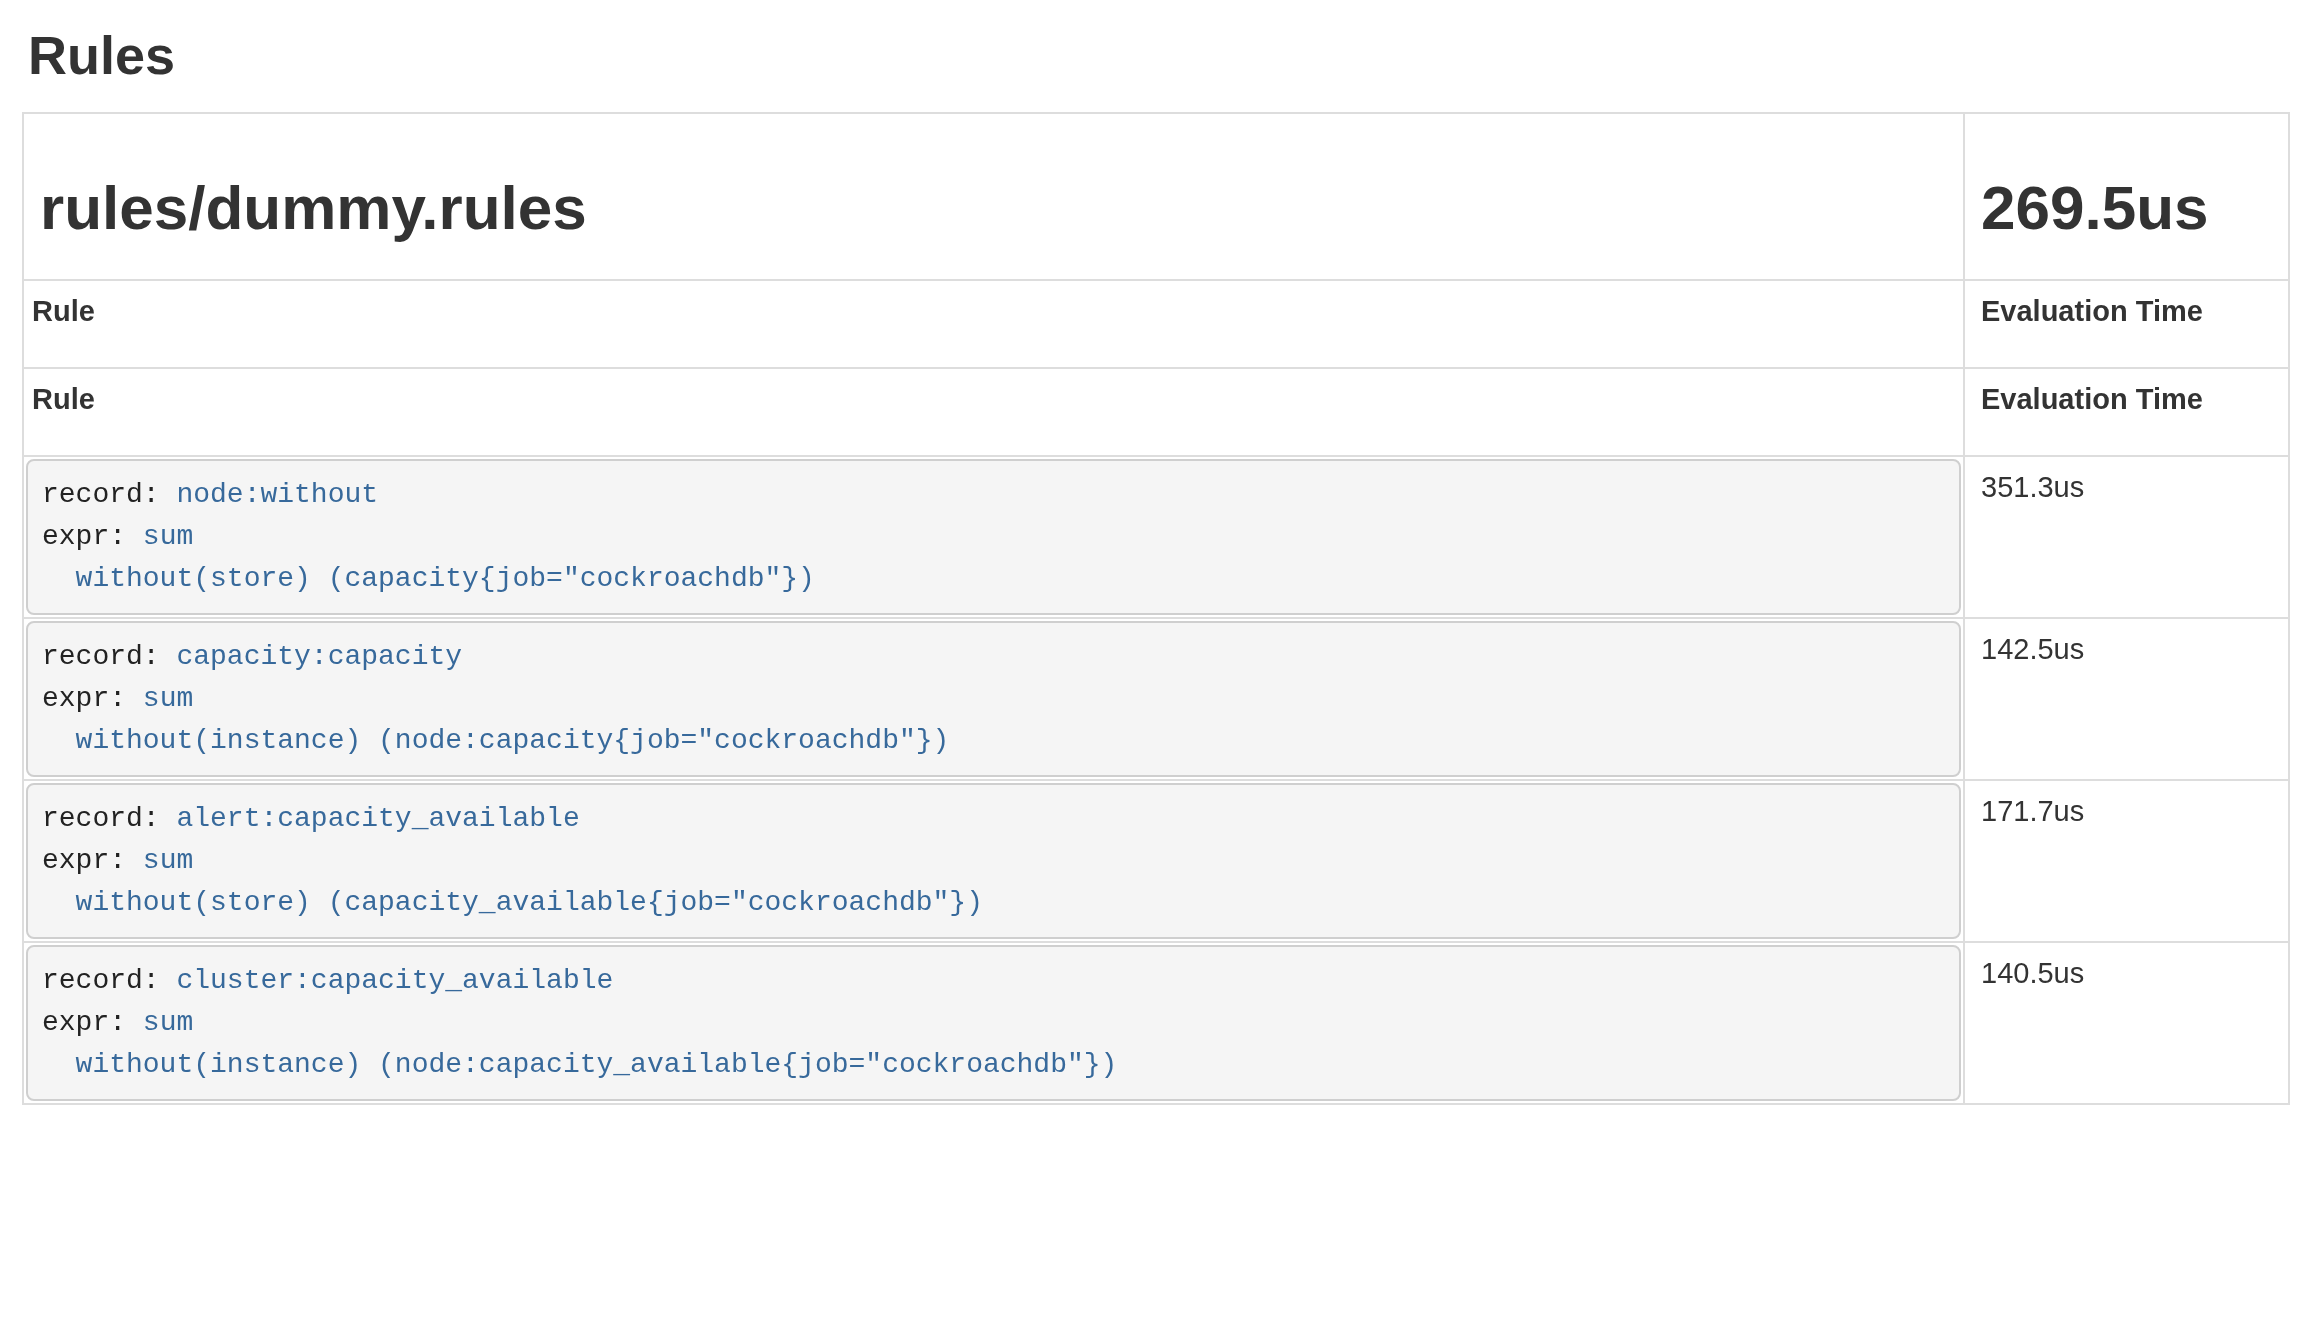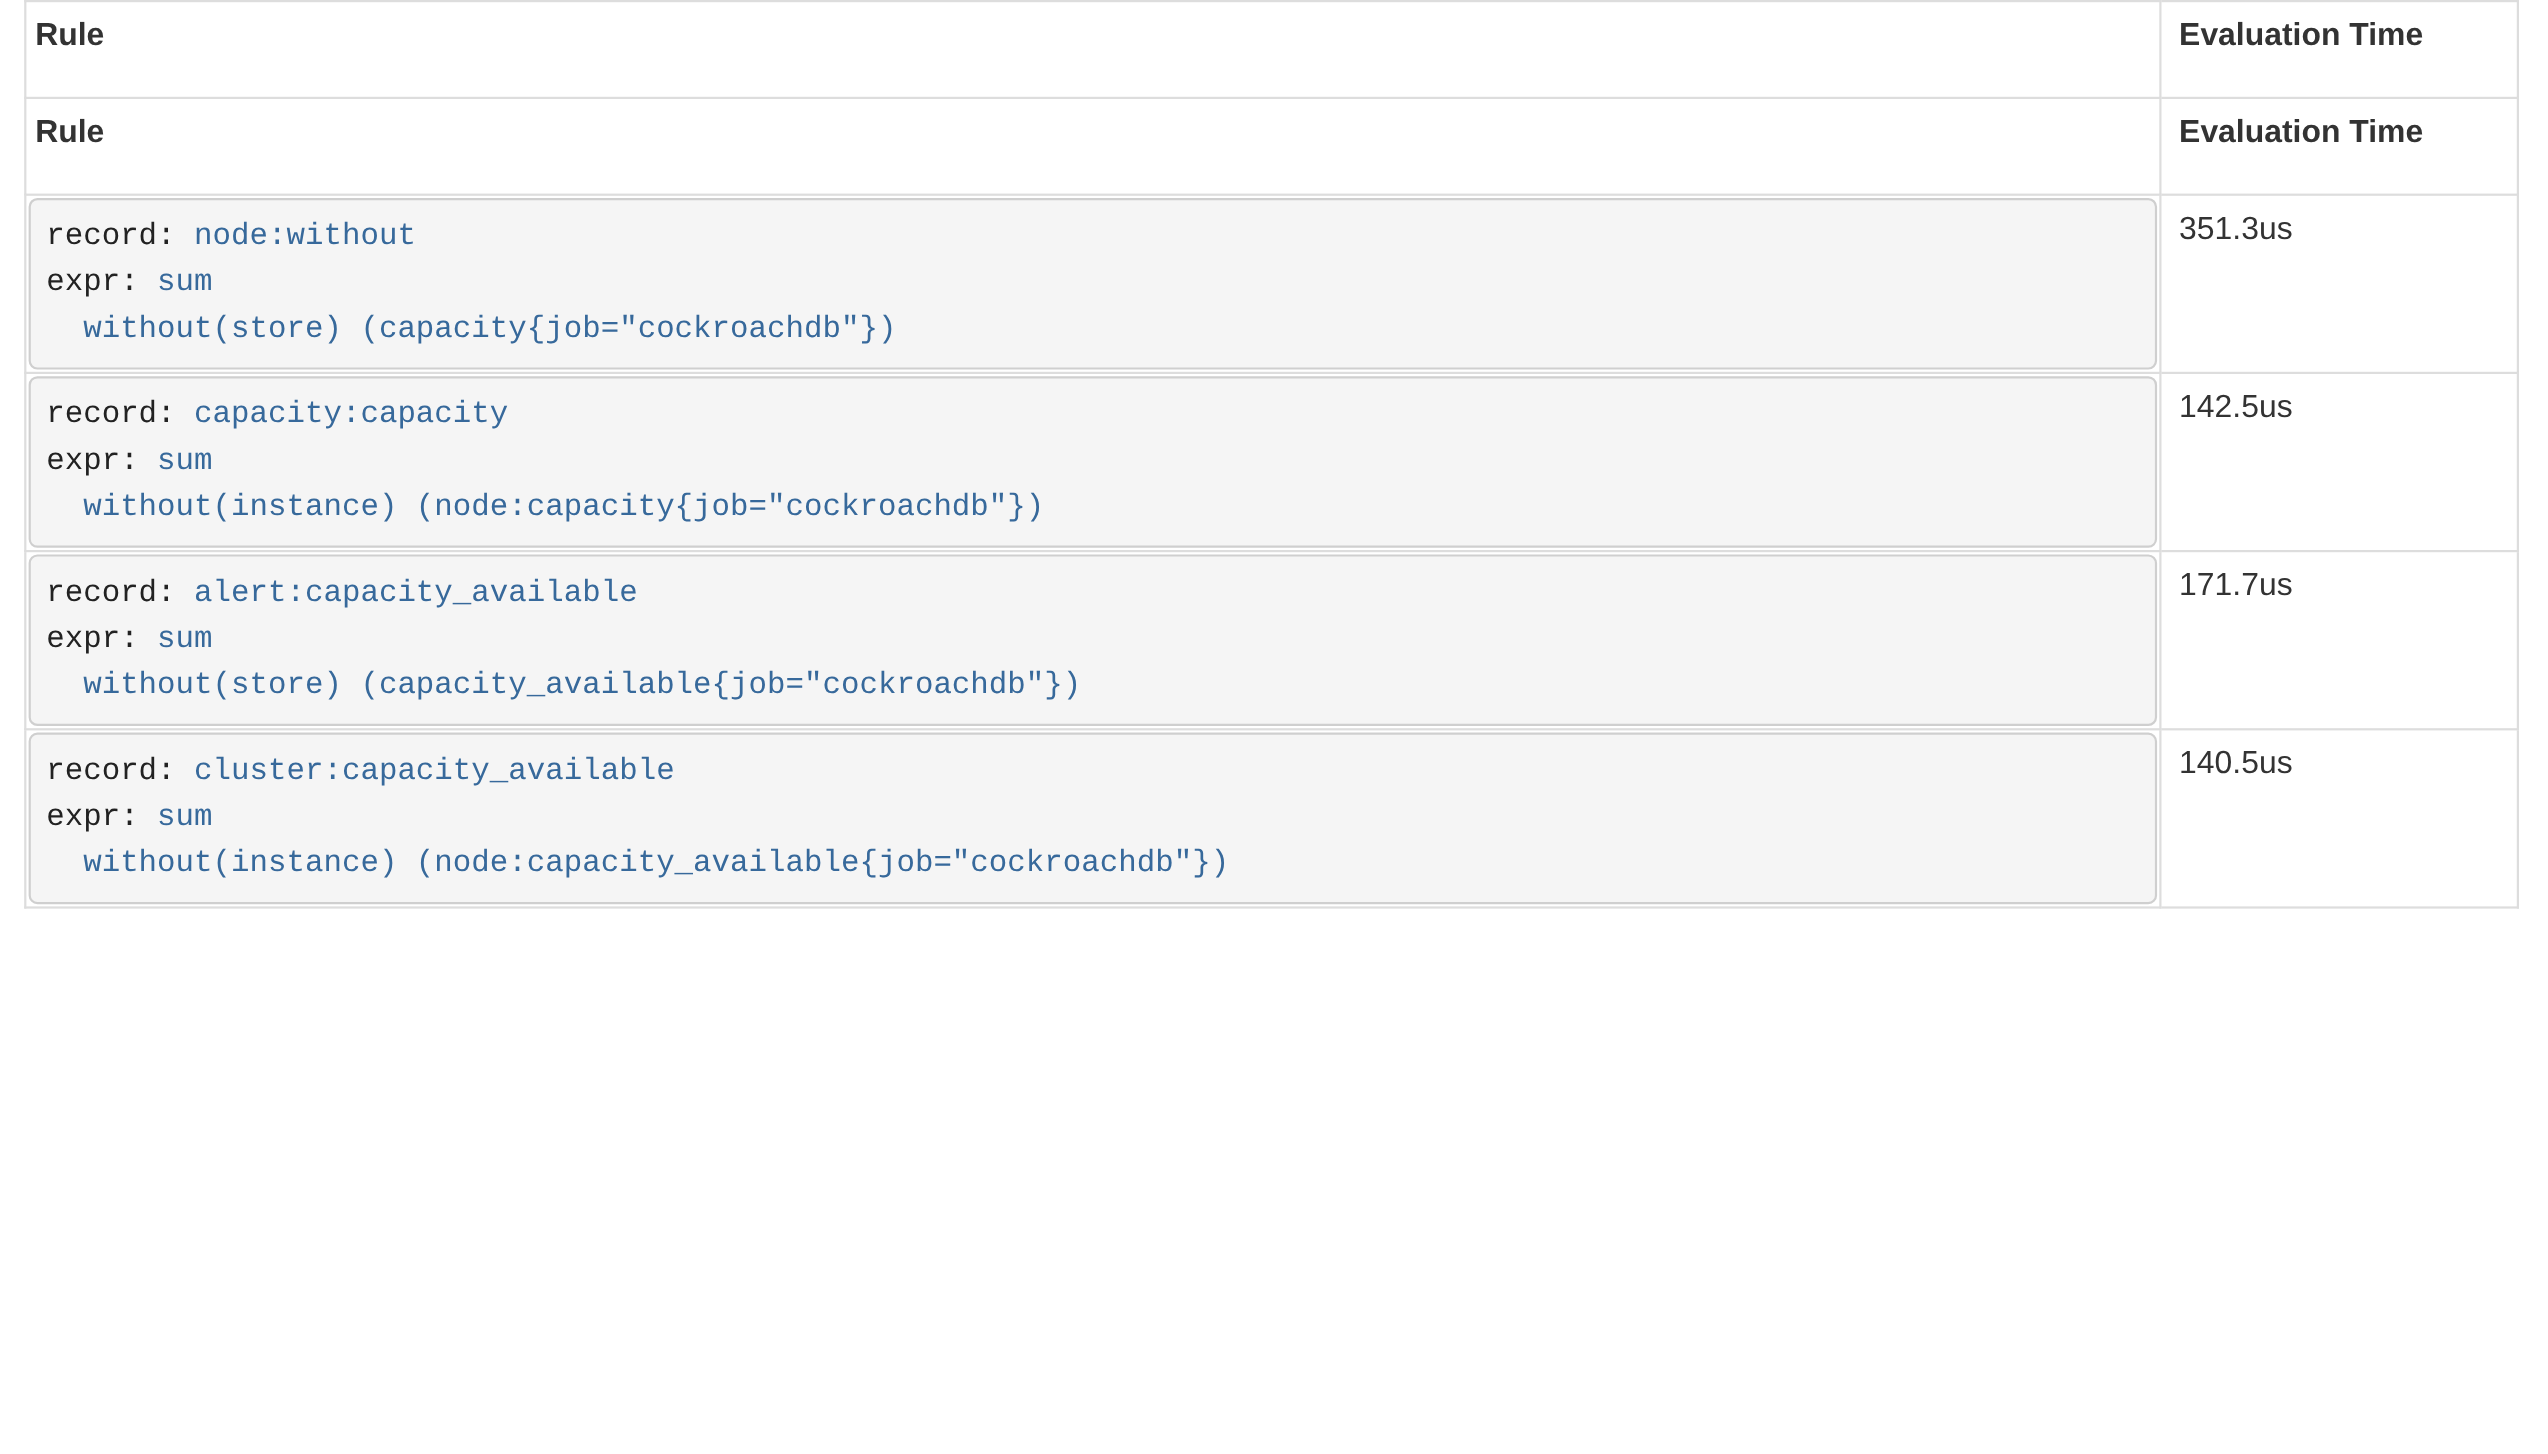--- a/index.html
+++ b/index.html
@@ -81,28 +81,37 @@
   td.time-cell {
     padding: 14px 16px;
     font-size: 29px;
     color: #333333;
   }
 </style>
 </head>
 <body>
 
 <div class="container">
+  <h1 class="page-title">Rules</h1>
 
   <table class="rules-table">
     <colgroup>
       <col>
       <col class="time-col">
     </colgroup>
     <tbody>
 
+      <tr class="group-row">
+        <td class="group-cell">
+          <h2 class="group-heading">rules/dummy.rules</h2>
+        </td>
+        <td class="group-cell">
+          <h2 class="group-heading">269.5us</h2>
+        </td>
+      </tr>
       <tr class="cols-row">
         <th class="rule-th">Rule</th>
         <th>Evaluation Time</th>
       </tr>
 
       <tr class="cols-row">
         <th class="rule-th">Rule</th>
         <th>Evaluation Time</th>
       </tr>
       <tr>

